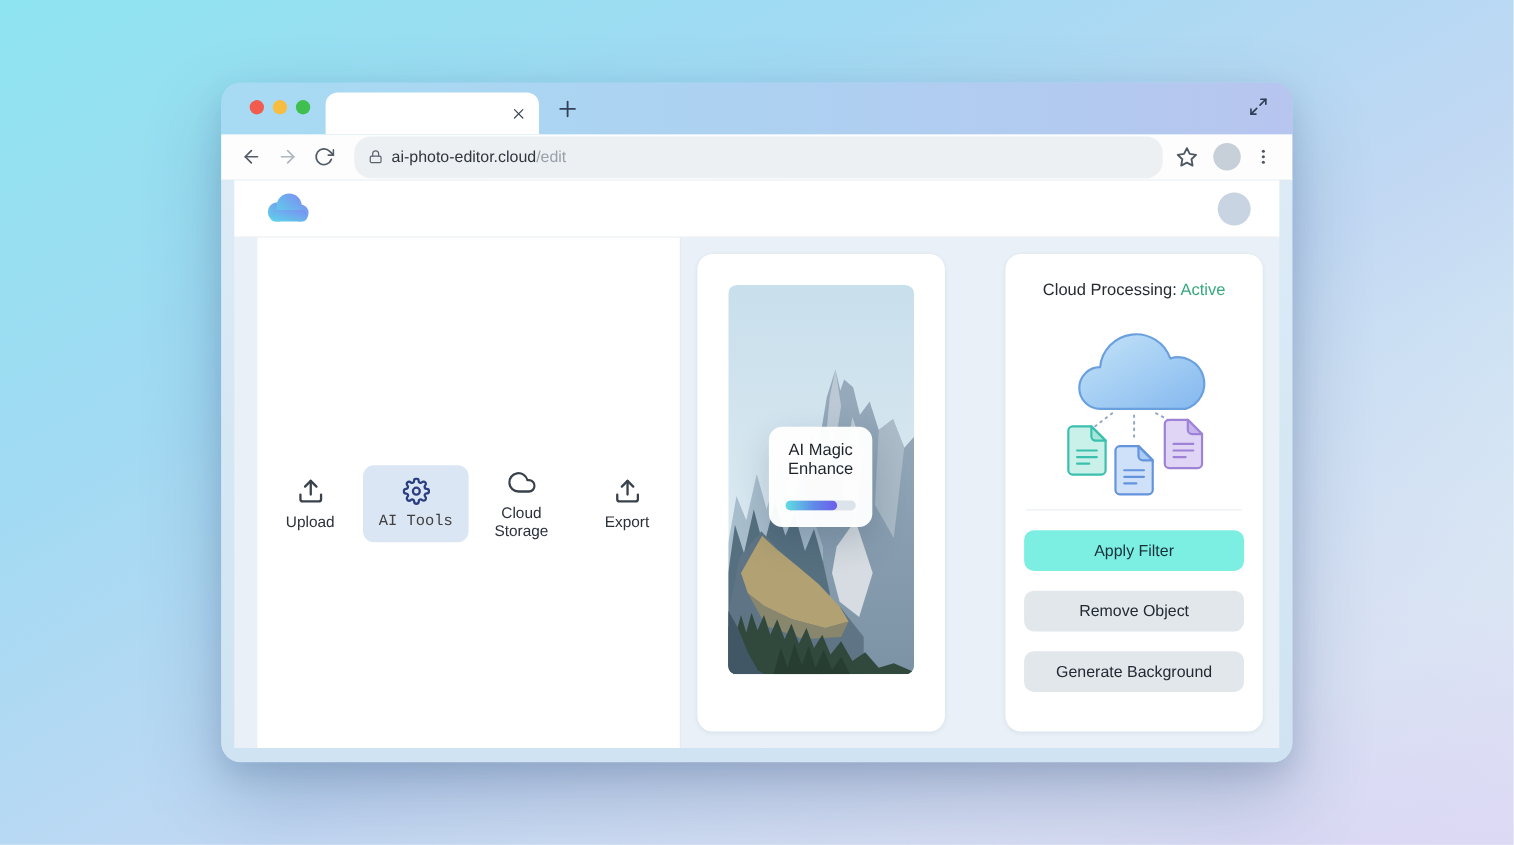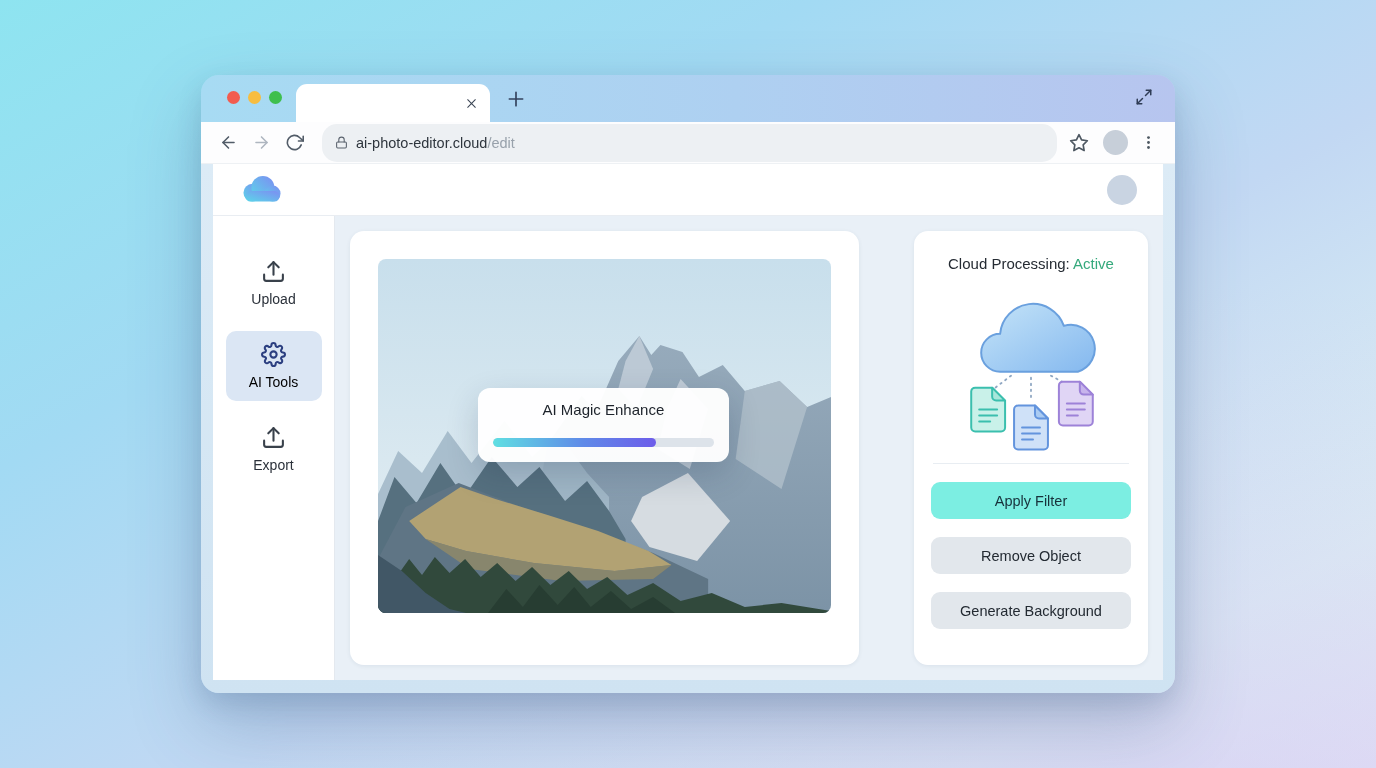--- a/index.html
+++ b/index.html
@@ -38,25 +38,25 @@
   .star{width:20px;height:20px;color:#4e5862;margin-right:14px;cursor:pointer;flex:0 0 auto;}
   .chrome-avatar{width:25px;height:25px;border-radius:50%;background:#c7cfd9;margin-right:12px;cursor:pointer;flex:0 0 auto;}
   .dots{width:17px;height:17px;color:#4e5862;cursor:pointer;flex:0 0 auto;}
 
   
   .viewport{flex:1;background:linear-gradient(180deg,#dcebf6,#cfe3f2);padding:0 12px 13px;display:flex;flex-direction:column;min-height:0;}
   .appheader{flex:0 0 52px;background:#fff;border-bottom:1px solid #e9edf2;display:flex;align-items:center;justify-content:space-between;padding:0 26px;}
   .logo{width:46px;height:30px;cursor:pointer;}
   .user-avatar{width:30px;height:30px;border-radius:50%;background:#c9d4e2;cursor:pointer;}
   .appbody{flex:1;display:flex;min-height:0;background:#e9f0f7;}
-  .sidebar{flex:0 0 122px;background:#fff;border-right:1px solid #e4e9ef;padding-top:32px;display:flex;flex-direction:column;align-items:center;}
+  .sidebar{flex:0 0 122px;background:#fff;border-right:1px solid #e4e9ef;padding-top:32px;display:flex;flex-direction:row;align-items:center;margin-left:21px;}
   .side-item{width:96px;display:flex;flex-direction:column;align-items:center;gap:7px;padding:11px 6px;
     border-radius:10px;margin-bottom:13px;cursor:pointer;color:#2b313a;font-size:14px;text-align:center;}
   .side-item .ico{width:25px;height:25px;color:#39414b;}
-  .side-item.active{background:#dbe6f4;color:#000000;}
+  .side-item.active{background:#dbe6f4;color:#404040;font-family:Liberation Mono, monospace;}
   .side-item.active .ico{color:#2b3f80;}
 
   .content{flex:1;display:flex;padding:15px;gap:15px;min-height:0;}
   .canvas-card{flex:1;background:#fff;border-radius:14px;box-shadow:0 1px 4px rgba(40,60,90,.08);padding:28px 28px 0;min-width:0;}
   .photo{position:relative;height:354px;border-radius:8px;overflow:hidden;}
   .photo>svg{width:100%;height:100%;display:block;}
   .overlay-card{position:absolute;left:22%;top:36.5%;width:55.5%;background:rgba(255,255,255,.96);
     border-radius:12px;padding:13px 15px 15px;box-shadow:0 12px 32px rgba(25,45,75,.20);}
   .overlay-title{text-align:center;font-size:15px;font-weight:500;color:#1d232b;margin-bottom:20px;}
   .progress-track{height:9px;border-radius:5px;background:#dde3ea;overflow:hidden;}
@@ -181,20 +181,28 @@
           <span>Upload</span>
         </div>
         <div class="side-item active">
           <span class="ico">
             <svg class="stroked" viewBox="0 0 24 24">
                 <circle cx="12" cy="12" r="3"></circle>
                 <path d="M19.4 15a1.65 1.65 0 0 0 .33 1.82l.06.06a2 2 0 0 1 0 2.83 2 2 0 0 1-2.83 0l-.06-.06a1.65 1.65 0 0 0-1.82-.33 1.65 1.65 0 0 0-1 1.51V21a2 2 0 0 1-2 2 2 2 0 0 1-2-2v-.09A1.65 1.65 0 0 0 9 19.4a1.65 1.65 0 0 0-1.82.33l-.06.06a2 2 0 0 1-2.83 0 2 2 0 0 1 0-2.83l.06-.06a1.65 1.65 0 0 0 .33-1.82 1.65 1.65 0 0 0-1.51-1H3a2 2 0 0 1-2-2 2 2 0 0 1 2-2h.09A1.65 1.65 0 0 0 4.6 9a1.65 1.65 0 0 0-.33-1.82l-.06-.06a2 2 0 0 1 0-2.83 2 2 0 0 1 2.83 0l.06.06a1.65 1.65 0 0 0 1.82.33H9a1.65 1.65 0 0 0 1-1.51V3a2 2 0 0 1 2-2 2 2 0 0 1 2 2v.09a1.65 1.65 0 0 0 1 1.51 1.65 1.65 0 0 0 1.82-.33l.06-.06a2 2 0 0 1 2.83 0 2 2 0 0 1 0 2.83l-.06.06a1.65 1.65 0 0 0-.33 1.82V9a1.65 1.65 0 0 0 1.51 1H21a2 2 0 0 1 2 2 2 2 0 0 1-2 2h-.09a1.65 1.65 0 0 0-1.51 1z"></path>
               </svg>
           </span>
           <span>AI Tools</span>
+        </div>
+        <div class="side-item">
+          <span class="ico">
+            <svg class="stroked" viewBox="0 0 24 24">
+                <path d="M18 10h-1.26A8 8 0 1 0 9 20h9a5 5 0 0 0 0-10z"></path>
+              </svg>
+          </span>
+          <span>Cloud Storage</span>
         </div>
         <div class="side-item">
           <span class="ico">
             <svg class="stroked" viewBox="0 0 24 24">
                 <path d="M21 15v4a2 2 0 0 1-2 2H5a2 2 0 0 1-2-2v-4"></path>
                 <polyline points="17 8 12 3 7 8"></polyline>
                 <line x1="12" y1="3" x2="12" y2="15"></line>
               </svg>
           </span>
           <span>Export</span>

